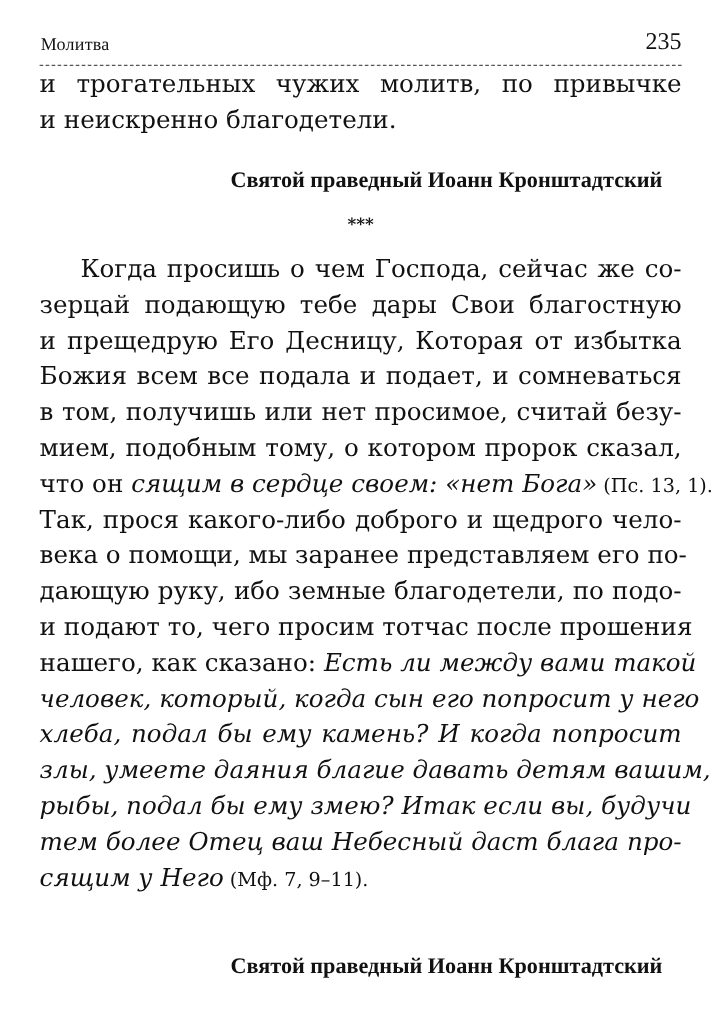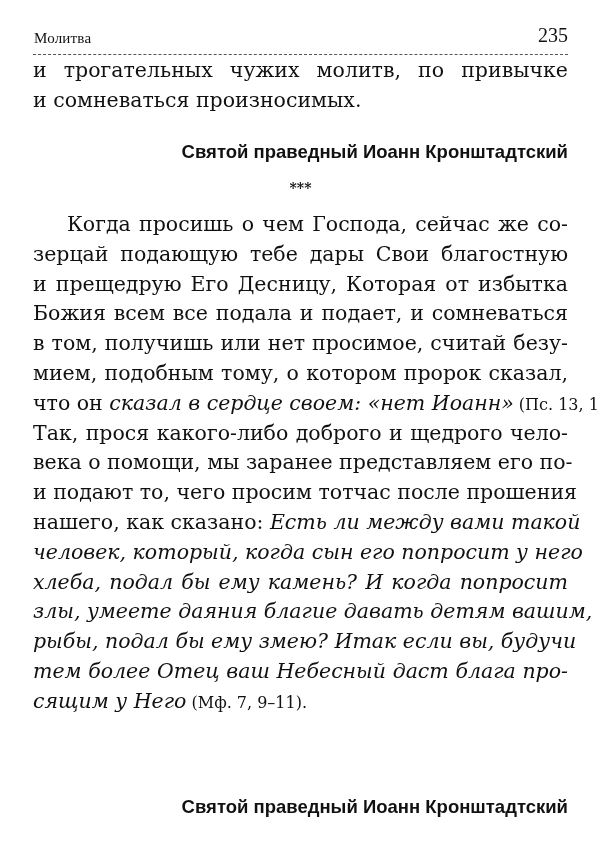--- a/index.html
+++ b/index.html
@@ -14,53 +14,54 @@
   .rule { position: absolute; left: 0; top: 30px; width: 535px; height: 0;
          border-top: 1px dashed #555; }
   .body-text { position: absolute; left: 0; width: 535px; font-size: 20.5px;
          line-height: 29.8px; text-align: justify; text-align-last: left; }
   .line { display: block; white-space: nowrap; text-align-last: justify;
          text-align: justify; height: 29.8px; }
   .line.last { text-align-last: left; }
   .indent { padding-left: 34px; }
   .it { font-style: italic; }
   .ref { font-size: 16px; }
-  .author { position: absolute; right: 0; font-weight: bold; font-size: 18.5px;
-         font-family: Liberation Sans, sans-serif; white-space: nowrap; }
+  .author { position: absolute; right: 16px; font-weight: bold; font-size: 18.5px;
+         font-family: Liberation Serif, serif; white-space: nowrap; }
   .stars { position: absolute; left: 0; width: 535px; text-align: center;
          font-weight: bold; font-size: 14px; letter-spacing: 0; }
 </style>
 </head>
 <body>
 
 <div class="page">
   <div class="header">
     <span class="running-title">Молитва</span>
     <span class="page-number">235</span>
     <div class="rule"></div>
   </div>
 
   <div class="body-text" style="top:56px;">
     <span class="line">и трогательных чужих молитв, по привычке</span>
-    <span class="line last">и сомневаться произносимых.</span>
+    <span class="line last">и неискренно благодетели.</span>
   </div>
   <div class="author" style="top:141px;">Святой праведный Иоанн Кронштадтский</div>
 
   <div class="stars" style="top:180px;">***</div>
 
   <div class="body-text" id="sec2" style="top:210px;">
       <span class="line indent"><span>Когда просишь о чем Господа, сейчас же со-</span></span>
       <span class="line"><span>зерцай подающую тебе дары Свои благостную</span></span>
       <span class="line"><span>и прещедрую Его Десницу, Которая от избытка</span></span>
       <span class="line"><span>Божия всем все подала и подает, и сомневаться</span></span>
       <span class="line"><span>в том, получишь или нет просимое, считай безу-</span></span>
       <span class="line"><span>мием, подобным тому, о котором пророк сказал,</span></span>
-      <span class="line"><span>что он </span><span class="it">сказал в сердце своем: «нет Иоанн»</span><span class="ref"> (Пс. 13, 1).</span></span>
+      <span class="line"><span>что он </span><span class="it">сящим в сердце своем: «нет Бога»</span><span class="ref"> (Пс. 13, 1).</span></span>
       <span class="line"><span>Так, прося какого-либо доброго и щедрого чело-</span></span>
       <span class="line"><span>века о помощи, мы заранее представляем его по-</span></span>
+      <span class="line"><span>дающую руку, ибо земные благодетели, по подо-</span></span>
       <span class="line"><span>и подают то, чего просим тотчас после прошения</span></span>
       <span class="line"><span>нашего, как сказано: </span><span class="it">Есть ли между вами такой</span></span>
       <span class="line"><span class="it">человек, который, когда сын его попросит у него</span></span>
       <span class="line"><span class="it">хлеба, подал бы ему камень? И когда попросит</span></span>
       <span class="line"><span class="it">злы, умеете даяния благие давать детям вашим,</span></span>
       <span class="line"><span class="it">рыбы, подал бы ему змею? Итак если вы, будучи</span></span>
       <span class="line"><span class="it">тем более Отец ваш Небесный даст блага про-</span></span>
       <span class="line last"><span class="it">сящим у Него</span><span class="ref"> (Мф. 7, 9–11).</span></span>
     </div>
   <div class="author" style="top:796px;">Святой праведный Иоанн Кронштадтский</div>

